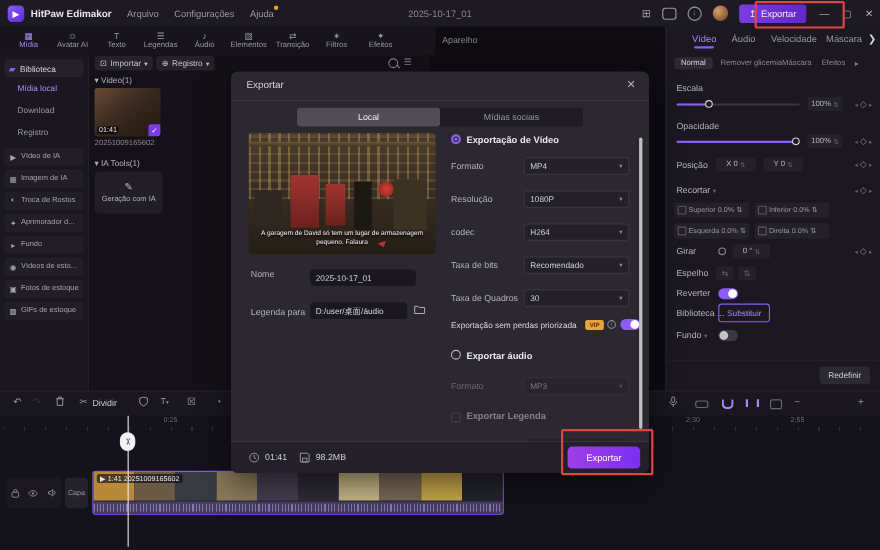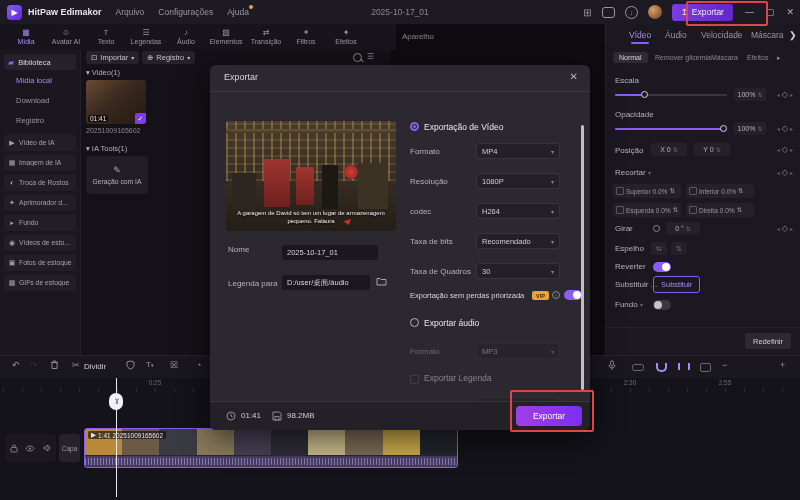--- a/index.html
+++ b/index.html
@@ -101,27 +101,27 @@
   .preview{position:absolute;left:16px;top:56px;width:170px;height:110px;border-radius:3px;overflow:hidden;background:
      linear-gradient(180deg,#4a3c2c 0%,#3c3024 40%,#241e17 100%);}
   .pv-shelf{position:absolute;background:linear-gradient(180deg,#6a5638,#453621);}
   .pv-red{position:absolute;background:linear-gradient(180deg,#a03430,#6e211e);border-radius:1px;}
   .pv-clutter{position:absolute;left:0;top:0;right:0;height:60px;background-image:repeating-linear-gradient(90deg,rgba(210,170,90,.35) 0 2px,transparent 2px 9px),repeating-linear-gradient(0deg,rgba(120,100,70,.4) 0 2px,transparent 2px 8px);}
   .pv-badge{position:absolute;left:118px;top:44px;width:14px;height:14px;border-radius:50%;background:radial-gradient(circle,#d04038,#8e1f1a);}
   .pv-cap{position:absolute;left:0;right:0;text-align:center;font-size:6px;color:#f0eef4;text-shadow:0 1px 2px #000;line-height:7px;}
   .pv-tri{position:absolute;width:0;height:0;border-left:4px solid transparent;border-right:4px solid transparent;border-top:5px solid #c03030;transform:rotate(-18deg);}
   .fld-label{position:absolute;font-size:8px;color:#b5b2bc;white-space:nowrap;}
   .fld-input{position:absolute;height:15px;background:#1a171e;border-radius:3px;display:flex;align-items:center;padding:0 5px;box-sizing:border-box;font-size:7.5px;color:#d8d5de;white-space:nowrap;overflow:hidden;}
-  .dd{position:absolute;width:84px;height:16px;background:#232028;border:1px solid #39353f;border-radius:3px;display:flex;align-items:center;padding:0 5px;box-sizing:border-box;font-size:7.5px;color:#cfccd6;}
+  .dd{position:absolute;width:96px;height:16px;background:#232028;border:1px solid #39353f;border-radius:3px;display:flex;align-items:center;padding:0 5px;box-sizing:border-box;font-size:7.5px;color:#cfccd6;}
   .dd .chev{position:absolute;right:5px;font-size:6px;color:#8a8791;}
   .radio{position:absolute;width:9px;height:9px;border-radius:50%;box-sizing:border-box;}
   .radio.on{border:2px solid #8b5cf6;}
   .radio.on::after{content:"";position:absolute;left:1px;top:1px;width:3px;height:3px;border-radius:50%;background:#8b5cf6;}
   .radio.off{border:1.5px solid #b5b2bc;}
-  .sect-label{position:absolute;font-size:8.5px;font-weight:normal;color:#e8e6ee;white-space:nowrap;}
+  .sect-label{position:absolute;font-size:8.5px;font-weight:bold;color:#e8e6ee;white-space:nowrap;}
   .vip{position:absolute;width:17px;height:9px;background:#e8a33d;border-radius:2px;color:#4a2f00;font-size:5.5px;font-weight:bold;display:flex;align-items:center;justify-content:center;}
   .info-ic{position:absolute;width:8px;height:8px;border:1px solid #8a8791;border-radius:50%;color:#8a8791;font-size:5.5px;display:flex;align-items:center;justify-content:center;box-sizing:border-box;}
   .dim{opacity:.45;}
   .dlg-scroll{position:absolute;right:6px;top:60px;width:3px;height:265px;background:#bfbfc4;border-radius:2px;}
   .dlg-foot{position:absolute;left:0;bottom:0;right:0;height:28px;background:#232027;border-top:1px solid #3a3640;border-radius:0 0 6px 6px;}
   .foot-txt{position:absolute;top:9px;font-size:8px;color:#cfccd6;}
   .export-main{position:absolute;right:8px;top:4px;width:66px;height:20px;background:linear-gradient(90deg,#a03ee8,#7b2ff0);border-radius:4px;color:#fff;font-size:8.5px;display:flex;align-items:center;justify-content:center;}
   .red-rect{position:absolute;border:2px solid #e04444;z-index:60;border-radius:2px;}
   svg{display:block;}
 </style>
@@ -378,21 +378,21 @@
     <div class="mirror-chip" style="left:45px;top:218px;">
         <span>⇆</span>
       </div>
     <div class="mirror-chip" style="left:65px;top:218px;">
         <span>⇅</span>
       </div>
 
     <span class="ilabel" style="left:9px;top:238px;">Reverter</span>
     <span class="toggle on" style="left:47px;top:238px;"></span>
 
-    <span class="ilabel" style="left:9px;top:256px;">Substituir ...</span>
+    <span class="ilabel" style="left:9px;top:256px;">Biblioteca ...</span>
     <div class="substituir-btn" style="left:47px;top:252px;">Substituir</div>
 
     <span class="ilabel" style="left:9px;top:276px;"><span>Fundo</span> <span style="font-size:6px;color:#6a6772;">▾</span></span>
     <span class="toggle off" style="left:47px;top:276px;"></span>
     <div style="position:absolute;left:0;right:0;top:303px;height:1px;background:#26232c;"></div>
     <div class="redef-btn" style="right:10px;top:309px;">Redefinir</div>
   </div>
 
   <div class="tl-bar">
     <span class="tl-ic" style="left:12px;">↶</span>
@@ -491,20 +491,24 @@
           <span style="transform:rotate(90deg);display:block;">✂</span>
         </div>
     </div>
   </div>
 
   <div class="dialog">
     <div class="dlg-head">
       <span class="dlg-title">Exportar</span>
       <span class="dlg-close">✕</span>
     </div>
+    <div class="dlg-tabs">
+      <div class="dlg-tab active">Local</div>
+      <div class="dlg-tab">Mídias sociais</div>
+    </div>
 
     <div class="preview">
       <div class="pv-clutter"></div>
       <div class="pv-shelf" style="left:0;top:8px;width:170px;height:4px;"></div>
       <div class="pv-red" style="left:38px;top:38px;width:26px;height:48px;"></div>
       <div class="pv-red" style="left:70px;top:46px;width:18px;height:38px;"></div>
       <div class="pv-shelf" style="left:6px;top:52px;width:24px;height:34px;background:#2c2620;"></div>
       <div class="pv-shelf" style="left:132px;top:42px;width:30px;height:46px;background:#3c3223;"></div>
       <div style="position:absolute;left:96px;top:44px;width:16px;height:44px;background:#1c1814;"></div>
       <div class="pv-badge"></div>

